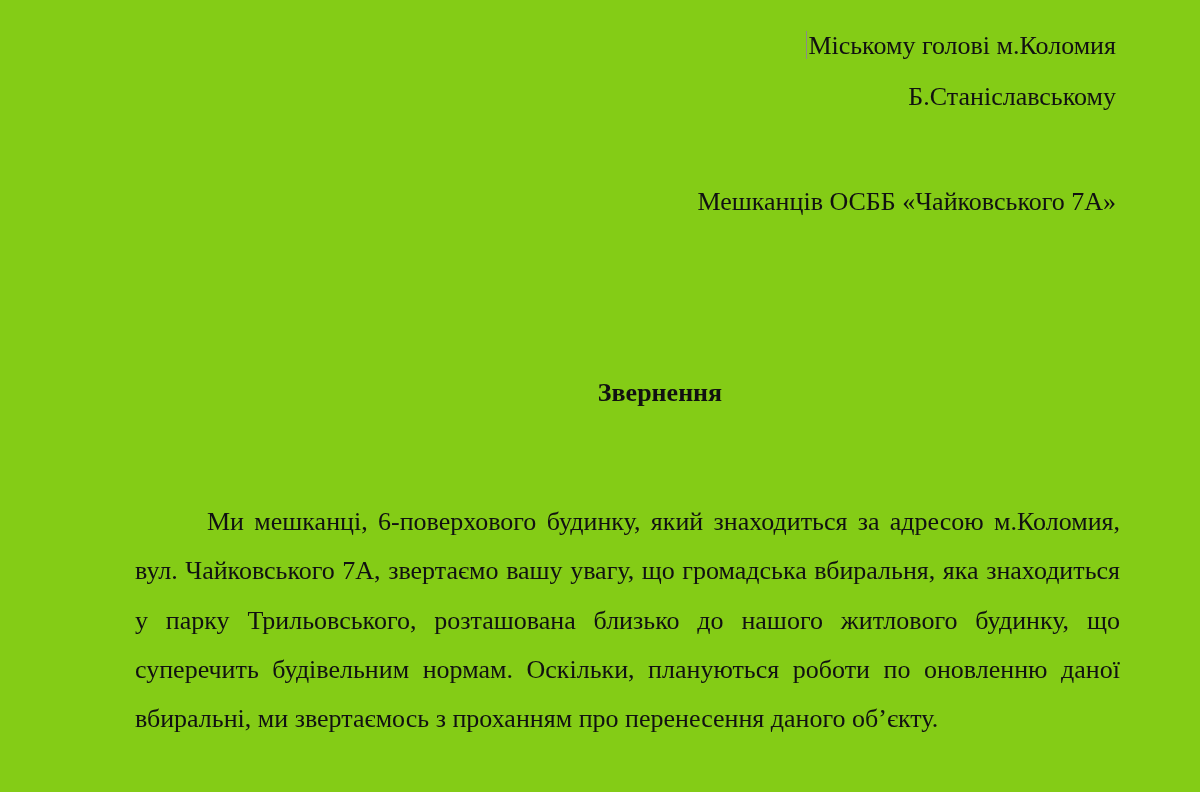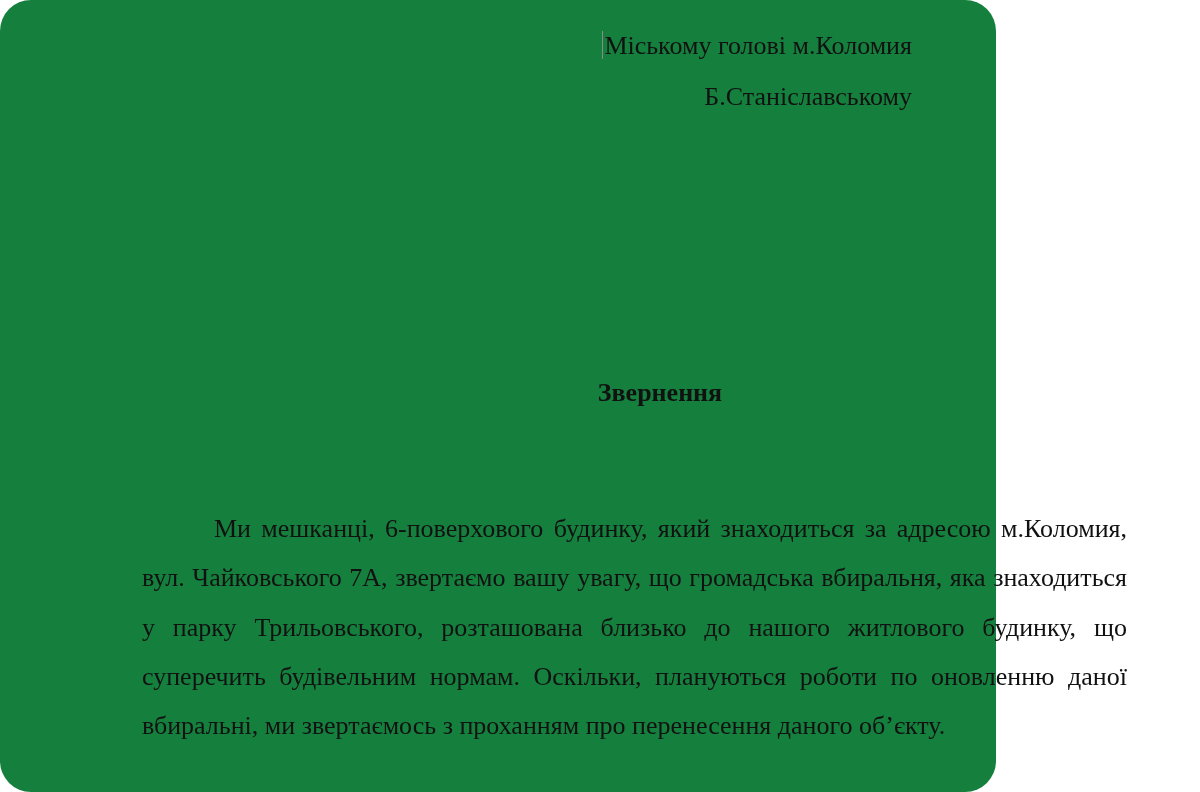--- a/index.html
+++ b/index.html
@@ -12,24 +12,23 @@
       height: 792px;
       overflow: hidden;
       position: relative;
       font-family: "Liberation Serif", "DejaVu Serif", serif;
       color: #111111;
     }
     .page {
       position: absolute;
       left: 0;
       top: 0;
-      width: 996px;
+      width: 1200px;
       height: 792px;
-      background: #15803d;
-      border-radius: 31px;
+      background: #84cc16;
     }
     .addressee {
       position: absolute;
       right: 84px;
       text-align: right;
       font-size: 26px;
       line-height: 30px;
       white-space: nowrap;
     }
     .line1 { top: 31px; }
@@ -55,26 +54,27 @@
     }
     .body-text {
       position: absolute;
       left: 131px;
       width: 985px;
       top: 493px;
       font-size: 26px;
       line-height: 49.3px;
       text-align: justify;
       text-indent: 72px;
-      margin: 11px;
+      margin: 4px;
     }
   </style>
 </head>
 <body>
 
 <div class="page">
   <div class="addressee line1"><span class="cursor"></span><span>Міському голові м.Коломия</span></div>
   <div class="addressee line2">Б.Станіславському</div>
+  <div class="addressee line3">Мешканців ОСББ «Чайковського 7А»</div>
 
   <div class="title">Звернення</div>
 
   <p class="body-text">Ми мешканці, 6-поверхового будинку, який знаходиться за адресою м.Коломия, вул. Чайковського 7А, звертаємо вашу увагу, що громадська вбиральня, яка знаходиться у парку Трильовського, розташована близько до нашого житлового будинку, що суперечить будівельним нормам. Оскільки, плануються роботи по оновленню даної вбиральні, ми звертаємось з проханням про перенесення даного об’єкту.</p>
 </div>
 
 </body></html>

